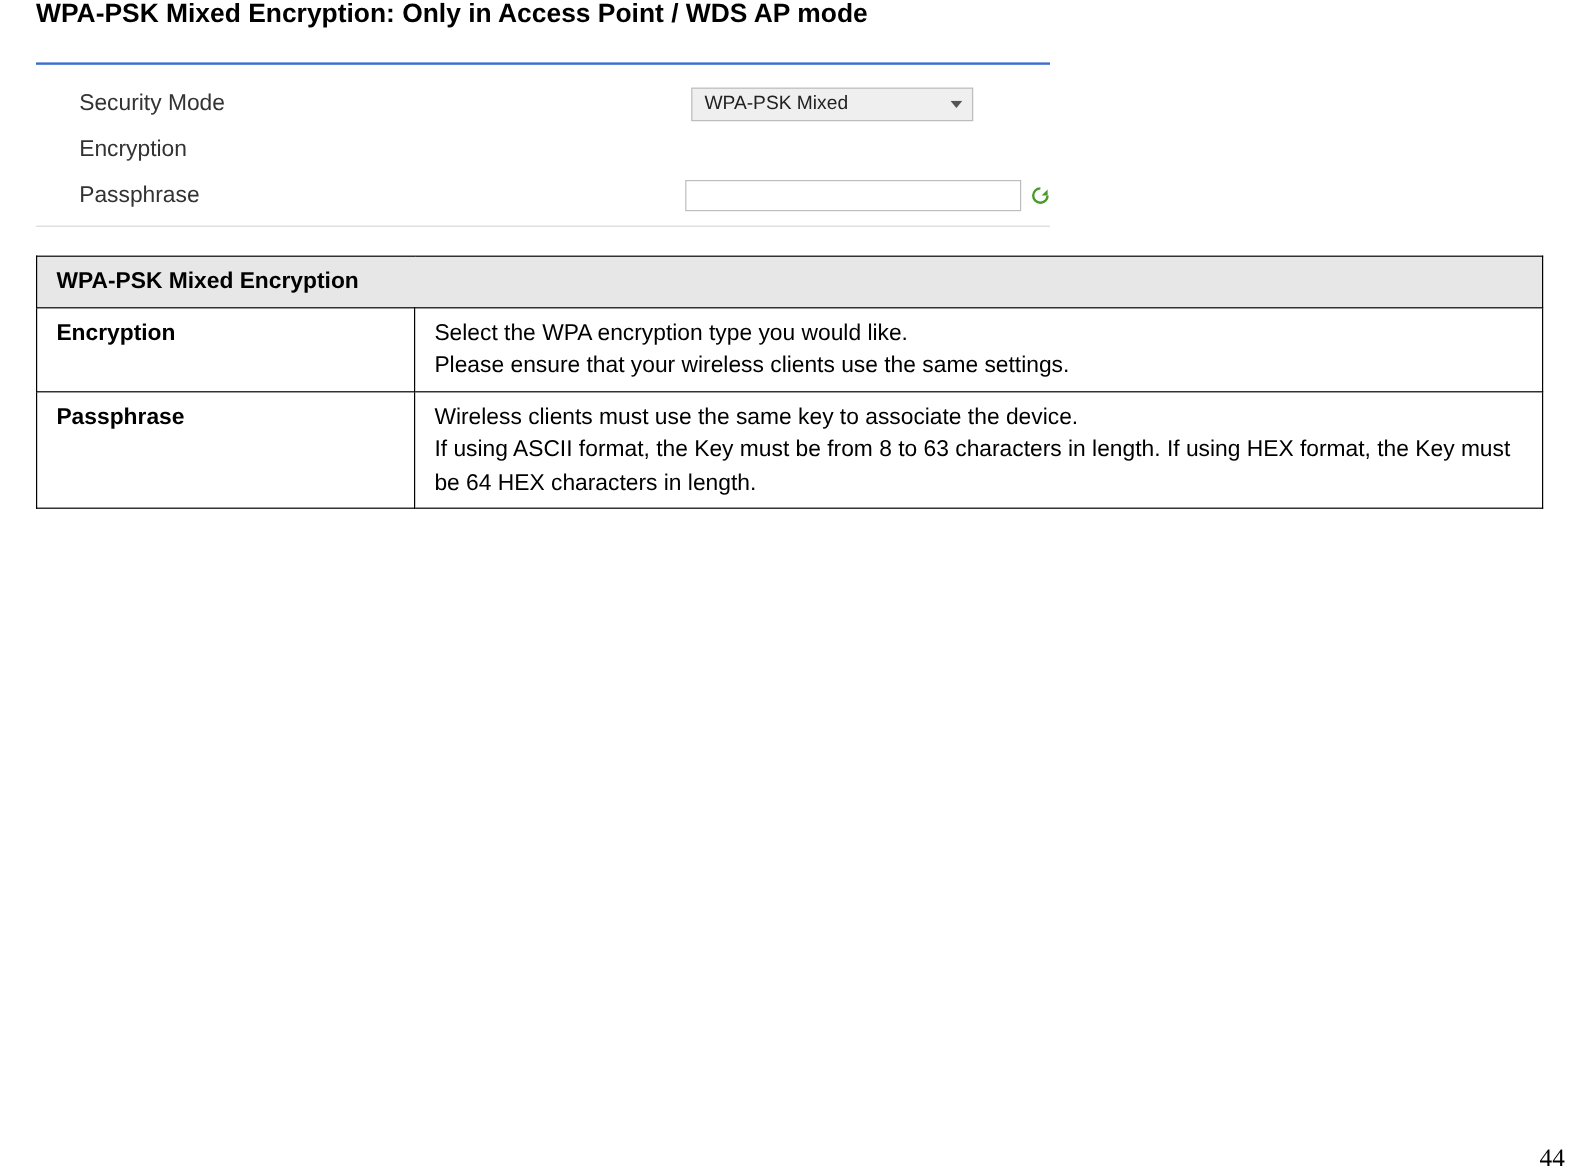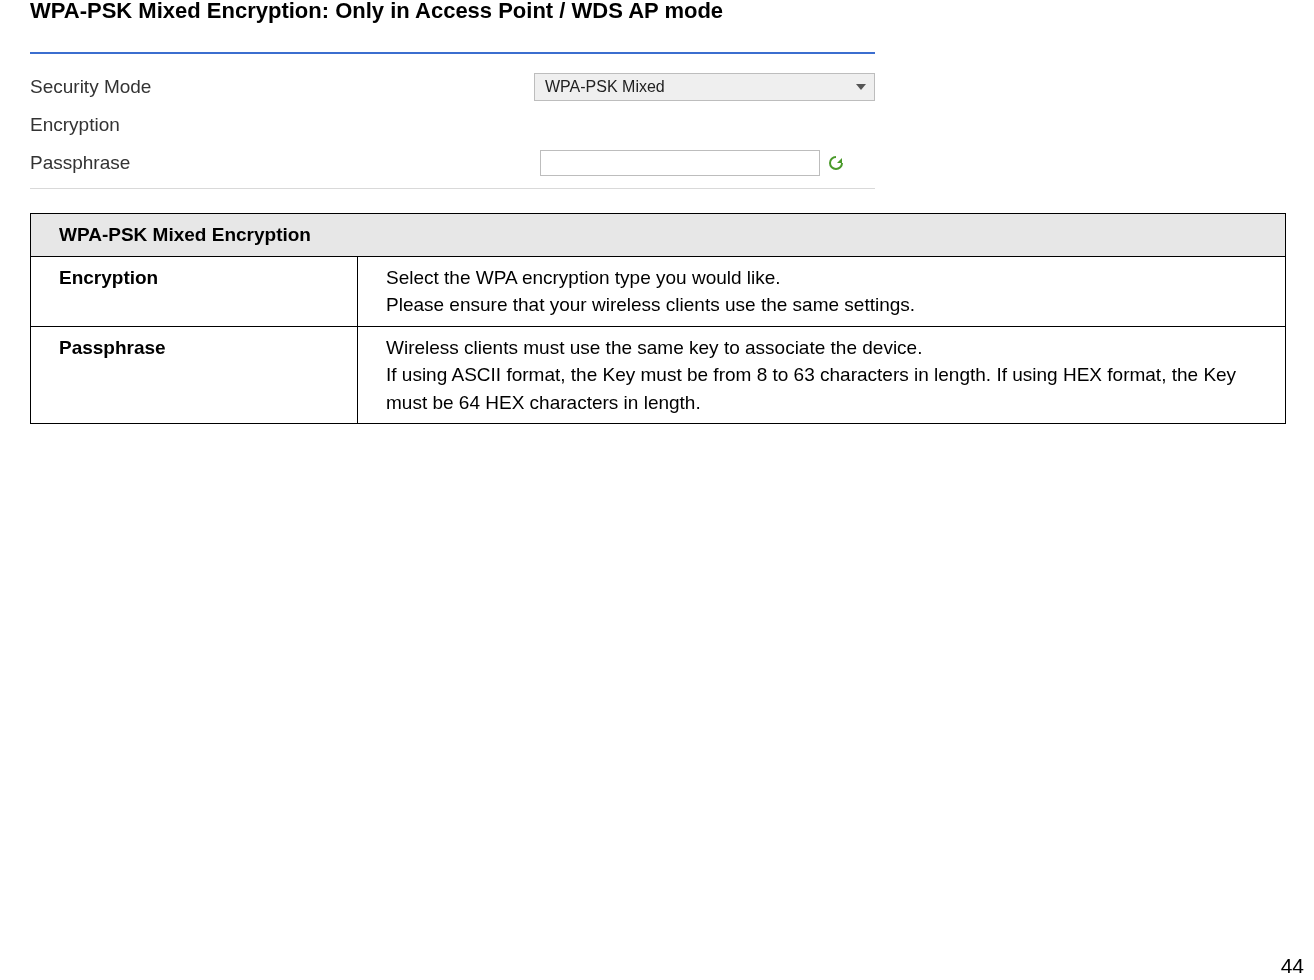--- a/index.html
+++ b/index.html
@@ -36,34 +36,35 @@
   }
   .panel-hr {
     height: 0;
     border-top: 2px solid #3b6ecf;
     margin: 0 0 14px 0;
   }
   .cfg-row {
     display: flex;
     align-items: center;
     height: 38px;
+    margin-left: 36px;
   }
   .cfg-label {
     width: 510px;
     font-size: 19px;
     color: #333;
     font-family: Arial, sans-serif;
   }
   .cfg-control {
     display: flex;
     align-items: center;
     gap: 8px;
   }
   .select-box {
-    width: 341px;
+    width: 235px;
     height: 28px;
     border: 1px solid #bdbdbd;
     background: #efefef;
     display: flex;
     align-items: center;
     justify-content: space-between;
     padding: 0 8px 0 10px;
     font-size: 16px;
     color: #222;
     box-sizing: border-box;
@@ -92,39 +93,39 @@
 
   
   .desc-table {
     border-collapse: collapse;
     width: 1256px;
     margin-top: 24px;
     font-size: 19px;
   }
   .desc-table th, .desc-table td {
     border: 1.5px solid #000;
-    padding: 7px 10px 7px 28px;
+    padding: 7px 10px 7px 16px;
     vertical-align: top;
     text-align: left;
     line-height: 1.45;
   }
   .desc-table th {
     background: #e7e7e7;
     font-weight: 700;
   }
   .desc-table .term {
     width: 288px;
     font-weight: 700;
   }
 
   .pagenum {
     position: absolute;
     bottom: 2px;
     right: 10px;
-    font-family: Liberation Sans, sans-serif;
+    font-family: Liberation Serif, serif;
     font-size: 21px;
   }
 </style>
 </head>
 <body>
 
 <div class="page">
 
   <div class="title">WPA-PSK Mixed Encryption: Only in Access Point / WDS AP mode</div>
 

